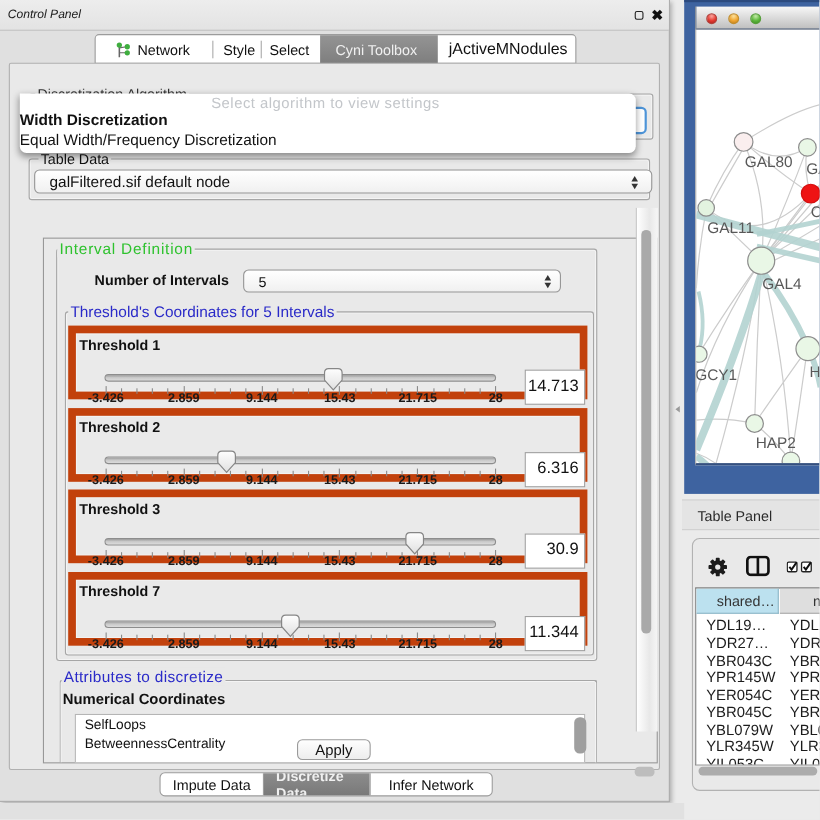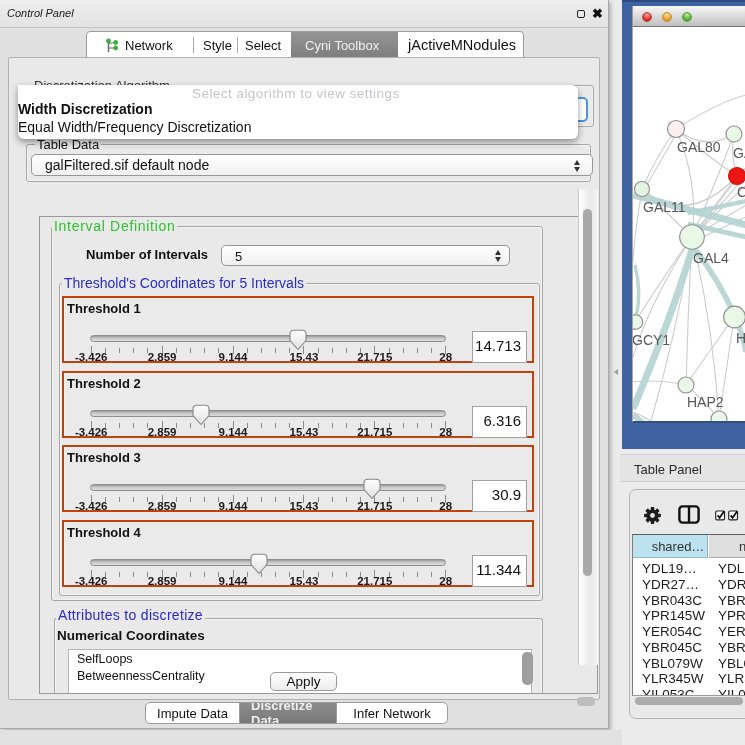--- a/index.html
+++ b/index.html
@@ -32,21 +32,21 @@
   .combo{background:linear-gradient(#ffffff,#f0f0f0);border:1px solid #979797;
      border-radius:5px;font-size:13px;color:#111;}
   .combo .ctext{position:absolute;left:13px;top:3px;}
   .spin{position:absolute;width:9px;}
   .spin .up{width:0;height:0;border-left:3.5px solid transparent;border-right:3.5px solid transparent;
       border-bottom:5px solid #333;position:absolute;top:0;}
   .spin .dn{width:0;height:0;border-left:3.5px solid transparent;border-right:3.5px solid transparent;
       border-top:5px solid #333;position:absolute;top:7px;}
   
   .tpanel{position:absolute;left:22px;width:472px;height:67px;
-     border:2px solid #c2410c;box-shadow:inset 0 0 0 1px #f2f2f2;background:#eaeaea;}
+     border:7px solid #c2410c;box-shadow:inset 0 0 0 1px #f2f2f2;background:#eaeaea;}
   .tpanel .lab{position:absolute;left:3px;top:3px;font-weight:bold;font-size:13px;color:#111;}
   .track{position:absolute;left:26px;top:37px;width:356px;height:7px;border-radius:4px;
      background:linear-gradient(#9a9a9a,#c9c9c9 45%,#dcdcdc);border:1px solid #8d8d8d;}
   .thumb{position:absolute;top:31px;width:18px;height:22px;}
   .ticks{position:absolute;left:0;top:48px;height:8px;width:100%;}
   .tlabels{position:absolute;left:0;top:53px;width:100%;font-size:11.5px;font-weight:bold;color:#1a1a1a;}
   .tlabels span{position:absolute;transform:translateX(-50%);}
   .vbox{position:absolute;left:408px;top:33px;width:55px;height:32px;background:#fff;
      border:1px solid #9f9f9f;font-size:15px;color:#111;text-align:right;}
   .vbox span{position:absolute;right:5px;top:5px;}
@@ -301,21 +301,21 @@
             <span style="left:169.0px;">9.144</span>
             <span style="left:239.9px;">15.43</span>
             <span style="left:310.8px;">21.715</span>
             <span style="left:381.7px;">28</span>
           </div>
     <div class="vbox">
             <span>30.9</span>
           </div>
         </div>
       <div class="tpanel" id="tp4" style="top:303px;">
-          <div class="lab">Threshold 4</div>
+          <div class="lab">Threshold 7</div>
     <div class="track"></div>
     <svg class="thumb" width="18" height="22" viewBox="0 0 18 22" style="left: 185.5px;">
             <defs>
               <linearGradient id="tg4" x1="0" y1="0" x2="0" y2="1">
                 <stop offset="0" stop-color="#fefefe"></stop>
                 <stop offset="0.6" stop-color="#ececec"></stop>
                 <stop offset="1" stop-color="#dfdfdf"></stop>
               </linearGradient>
             </defs>
             <path d="M1,5 Q1,1.2 4.8,1.2 L13.2,1.2 Q17,1.2 17,5 L17,11.5 L9,20.5 L1,11.5 Z" fill="url(#tg4)" stroke="#868686" stroke-width="1.1"></path>

